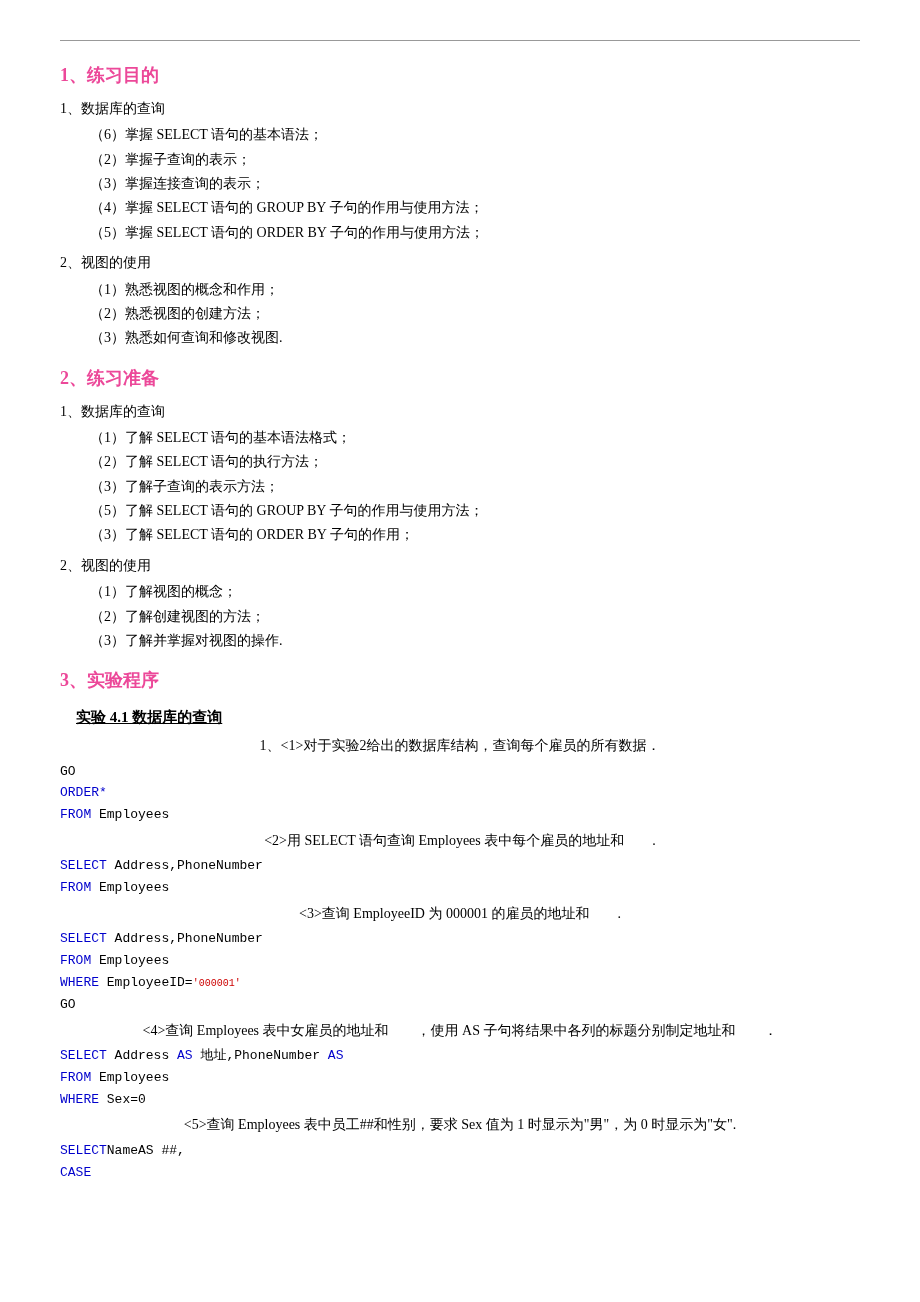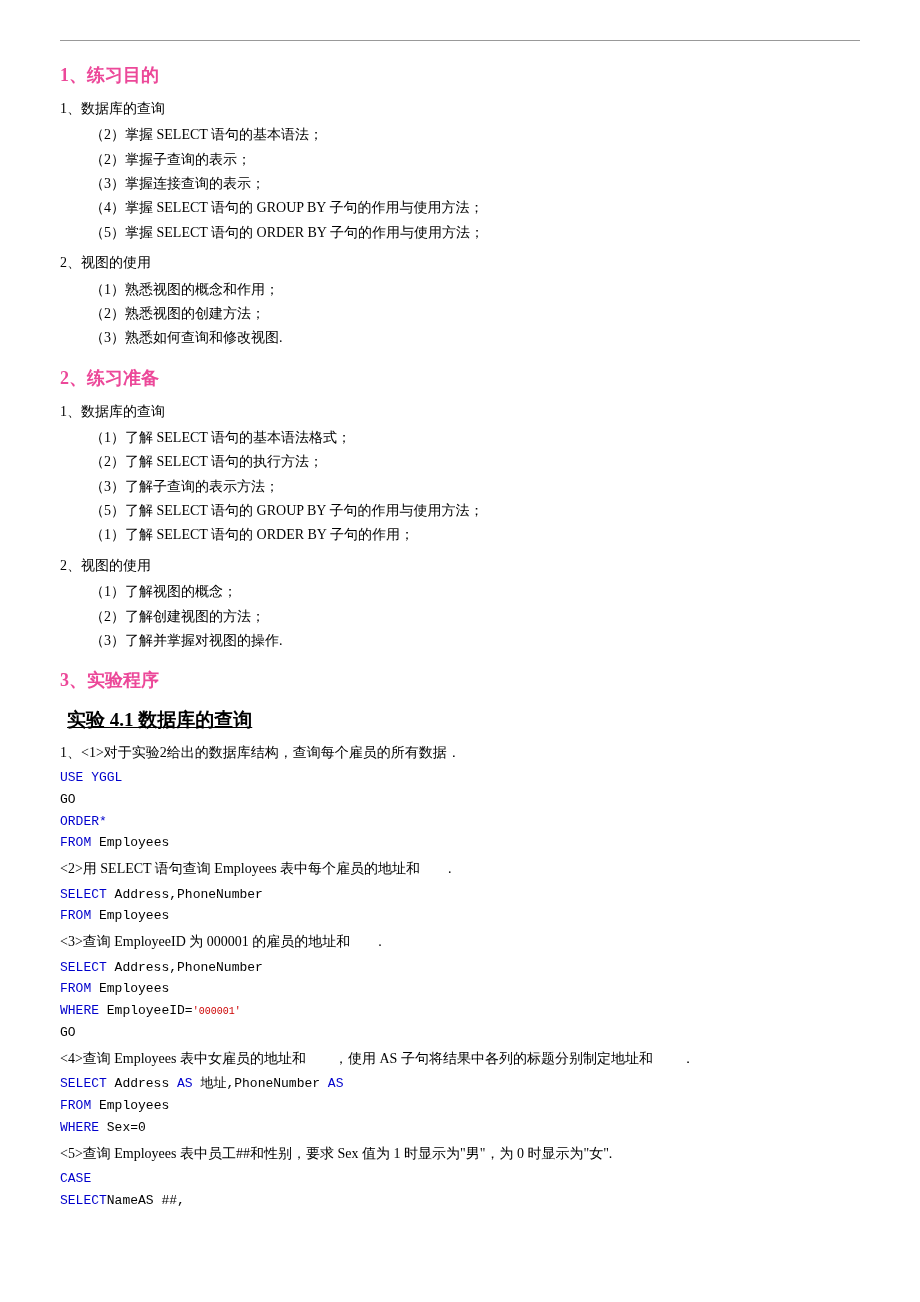--- a/index.html
+++ b/index.html
@@ -35,57 +35,58 @@
       margin: 8px 0 4px 0;
     }
     .indent1 {
       margin-left: 30px;
     }
     p {
       margin: 2px 0;
     }
     .experiment-title {
       font-weight: bold;
-      font-size: 19px;
-      margin: 10px 0 6px 7px;
+      font-size: 15px;
+      margin: 10px 0 6px 16px;
       text-decoration: underline;
     }
     .code-blue {
       color: #0000cc;
       font-family: "Courier New", Courier, monospace;
       font-size: 13px;
     }
     .code-black {
       color: #000000;
       font-family: "Courier New", Courier, monospace;
       font-size: 13px;
     }
     .code-line {
       margin: 1px 0;
       font-family: "Courier New", Courier, monospace;
       font-size: 13px;
     }
     .mixed-line {
       margin: 2px 0;
       font-size: 14px;
+      text-align: center;
     }
     .code-block {
       margin: 4px 0;
     }
   </style>
 </head>
 <body>
 
 <hr class="top-rule">
 
 <h2>1、练习目的</h2>
 
 <p class="section-title">1、数据库的查询</p>
 <div class="indent1">
-  <p>（2）掌握 SELECT 语句的基本语法；</p>
+  <p>（6）掌握 SELECT 语句的基本语法；</p>
   <p>（2）掌握子查询的表示；</p>
   <p>（3）掌握连接查询的表示；</p>
   <p>（4）掌握 SELECT 语句的 GROUP BY 子句的作用与使用方法；</p>
   <p>（5）掌握 SELECT 语句的 ORDER BY 子句的作用与使用方法；</p>
 </div>
 
 <p class="section-title">2、视图的使用</p>
 <div class="indent1">
   <p>（1）熟悉视图的概念和作用；</p>
   <p>（2）熟悉视图的创建方法；</p>
@@ -93,39 +94,38 @@
 </div>
 
 <h2>2、练习准备</h2>
 
 <p class="section-title">1、数据库的查询</p>
 <div class="indent1">
   <p>（1）了解 SELECT 语句的基本语法格式；</p>
   <p>（2）了解 SELECT 语句的执行方法；</p>
   <p>（3）了解子查询的表示方法；</p>
   <p>（5）了解 SELECT 语句的 GROUP BY 子句的作用与使用方法；</p>
-  <p>（1）了解 SELECT 语句的 ORDER BY 子句的作用；</p>
+  <p>（3）了解 SELECT 语句的 ORDER BY 子句的作用；</p>
 </div>
 
 <p class="section-title">2、视图的使用</p>
 <div class="indent1">
   <p>（1）了解视图的概念；</p>
   <p>（2）了解创建视图的方法；</p>
   <p>（3）了解并掌握对视图的操作.</p>
 </div>
 
 <h2>3、实验程序</h2>
 
 <p class="experiment-title">实验 4.1  数据库的查询</p>
 
 <p class="mixed-line">
   <span>1、&lt;1&gt;对于实验2给出的数据库结构，查询每个雇员的所有数据．</span>
 </p>
 <div class="code-block">
-  <p class="code-line"><span class="code-blue">USE  YGGL</span></p>
   <p class="code-line"><span class="code-black">GO</span></p>
   <p class="code-line"><span class="code-blue">ORDER*</span></p>
   <p class="code-line"><span class="code-blue">FROM</span><span class="code-black"> Employees</span></p>
 </div>
 
 <p class="mixed-line">
   <span>&lt;2&gt;用 SELECT 语句查询 Employees 表中每个雇员的地址和　　.</span>
 </p>
 <div class="code-block">
   <p class="code-line"><span class="code-blue">SELECT</span><span class="code-black"> Address,PhoneNumber</span></p>
@@ -148,15 +148,15 @@
 <div class="code-block">
   <p class="code-line"><span class="code-blue">SELECT</span><span class="code-black"> Address </span><span class="code-blue">AS</span><span class="code-black"> 地址,PhoneNumber </span><span class="code-blue">AS</span></p>
   <p class="code-line"><span class="code-blue">FROM</span><span class="code-black"> Employees</span></p>
   <p class="code-line"><span class="code-blue">WHERE</span><span class="code-black"> Sex=0</span></p>
 </div>
 
 <p class="mixed-line">
   <span>&lt;5&gt;查询 Employees 表中员工##和性别，要求 Sex 值为 1 时显示为"男"，为 0 时显示为"女".</span>
 </p>
 <div class="code-block">
+  <p class="code-line"><span class="code-blue">SELECT</span><span class="code-black">NameAS ##,</span></p>
   <p class="code-line"><span class="code-blue">CASE</span></p>
-  <p class="code-line"><span class="code-blue">SELECT</span><span class="code-black">NameAS ##,</span></p>
 </div>
 
 </body></html>

